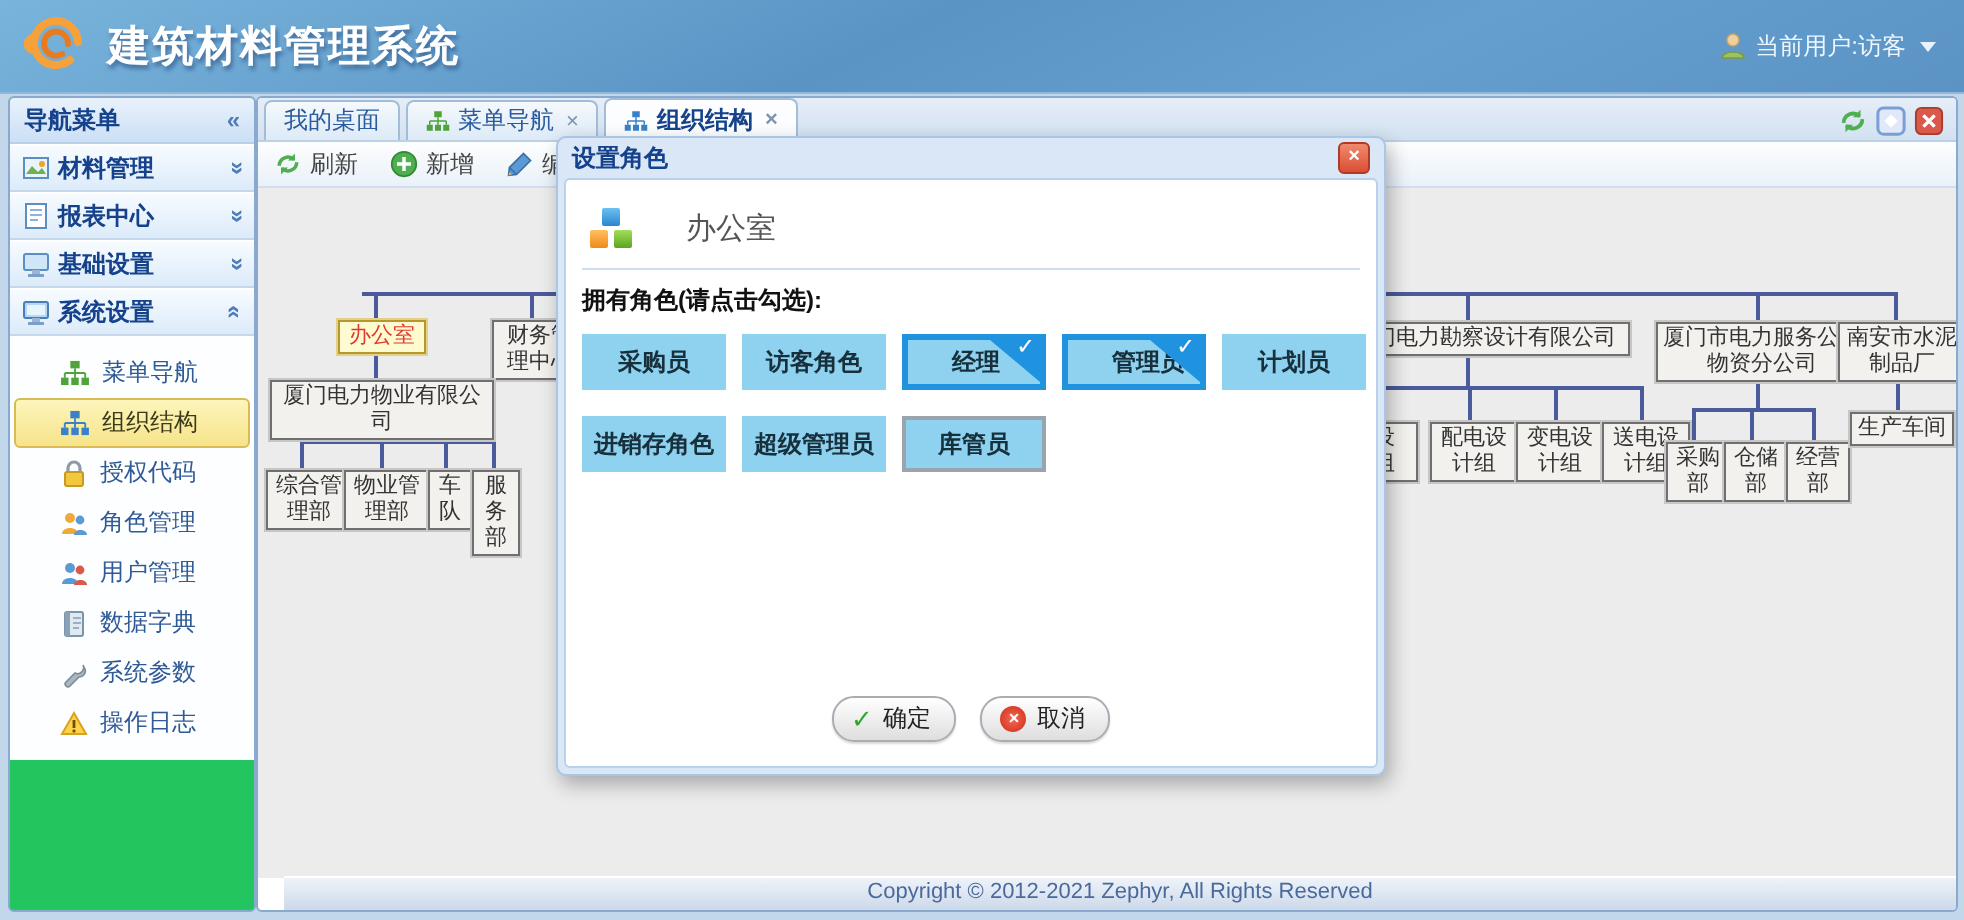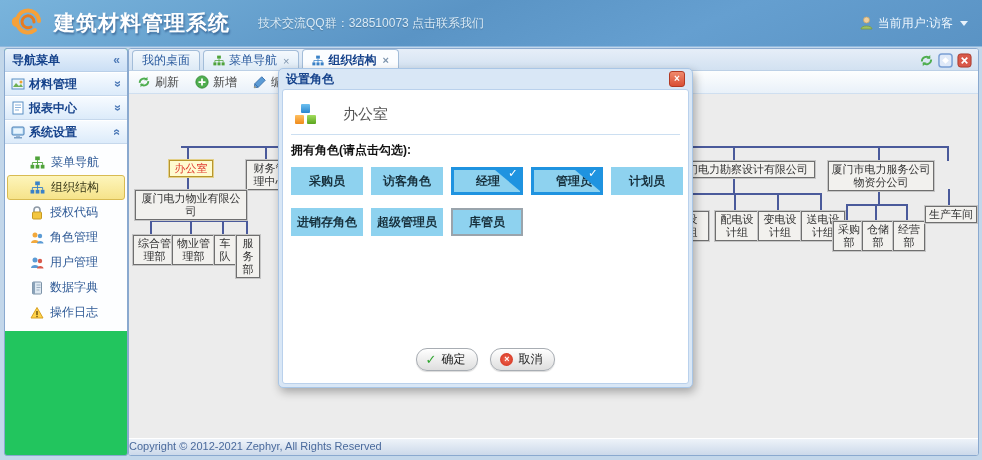--- a/index.html
+++ b/index.html
@@ -39,23 +39,23 @@
   .tab{height:19px;display:flex;align-items:center;gap:4px;padding:0 9px;font-size:12px;color:#2b5b9e;
     background:linear-gradient(#f4f9fd,#ddeaf6);border:1px solid #a3bdd9;border-bottom:none;
     border-radius:4px 4px 0 0;cursor:pointer;}
   .tab.active{background:#fbfdff;font-weight:bold;color:#15428b;height:20px;}
   .tab .x{color:#7d94ad;font-size:11px;margin-left:2px;}
   .tabctl{margin-left:auto;display:flex;align-items:center;gap:4px;margin-right:6px;margin-bottom:2px;}
   .toolbar{height:22px;background:linear-gradient(#fdfefe,#e9f1f9);border-bottom:1px solid #cfdff0;
     display:flex;align-items:center;gap:16px;padding-left:8px;font-size:12px;color:#444;}
   .tbtn{display:flex;align-items:center;gap:4px;cursor:pointer;}
   .content{position:absolute;left:0;top:45px;right:0;bottom:16px;background:#ececec;overflow:hidden;}
-  .pfoot{position:absolute;left:0;bottom:0;right:0;height:16px;
+  .pfoot{position:absolute;left:13px;bottom:0;right:0;height:16px;
     background:linear-gradient(#eef3f9,#ccd9ea);border-top:1px solid #fff;
-    font-size:11px;color:#4a6a9c;text-align:left;line-height:15px;}
+    font-size:11px;color:#4a6a9c;text-align:center;line-height:15px;}
   
   .hl,.vl{position:absolute;background:#4a5a9b;}
   .hl{height:2px;} .vl{width:2px;}
   .node{position:absolute;background:#f2f1ee;border:1px solid #6f6f6f;box-shadow:0 0 0 1px #c6c6c6;
     font-size:11px;line-height:13px;color:#333;text-align:center;padding:1px 2px;white-space:pre-line;cursor:pointer;}
   .node.hl-node{background:#fffbd0;border-color:#b8962e;color:#e03a2f;box-shadow:0 0 0 1px #e3d089;}
   
   .modal{position:absolute;left:278px;top:68px;width:415px;height:320px;z-index:40;
     background:#d9e7f6;border:1px solid #a9c6e6;border-radius:5px;box-shadow:2px 4px 10px rgba(0,0,0,.3);
     padding:0 3px 3px;box-sizing:border-box;}
@@ -96,21 +96,20 @@
 
 <div class="hdr">
   <span class="ic" style="margin-left:10px">
     <svg width="36" height="36" viewBox="0 0 36 36">
       <path d="M29 16a11 11 0 1 0-4 9" fill="none" stroke="#f6a13a" stroke-width="4" stroke-linecap="round"></path>
       <path d="M24 17a6 6 0 1 0-3 5" fill="none" stroke="#e87b1e" stroke-width="3" stroke-linecap="round"></path>
       <path d="M6 14c-3 1-3 6 1 6" fill="none" stroke="#f6a13a" stroke-width="4" stroke-linecap="round"></path>
     </svg>
   </span>
   <span class="hdr-title">建筑材料管理系统</span>
-  <span class="qq">技术交流QQ群：328510073 点击联系我们</span>
   <div class="hdr-right">
     <span class="hdr-chip">
       <span class="ic">
         <svg width="13" height="14" viewBox="0 0 13 14">
           <circle cx="6.5" cy="4" r="3" fill="#f0cf9e" stroke="#c7a468" stroke-width="0.8"></circle>
           <path d="M1 13c0-4 11-4 11 0z" fill="#9dc163" stroke="#7a9b43" stroke-width="0.8"></path>
         </svg>
       </span>
       <span>当前用户:访客</span>
       <span class="caret"></span>
@@ -136,20 +135,31 @@
     <span class="chev">«</span>
   </div>
   <div class="grp">
     <span class="ic">
       <svg width="14" height="14" viewBox="0 0 14 14">
           <rect x="2" y="1" width="10" height="12" fill="#fff" stroke="#5b8fc4"></rect>
           <path d="M4 4h6M4 6.5h6M4 9h4" stroke="#8cb3dc" stroke-width="1"></path>
         </svg>
     </span>
     <span>报表中心</span>
+    <span class="chev">«</span>
+  </div>
+  <div class="grp">
+    <span class="ic">
+      <svg width="14" height="14" viewBox="0 0 14 14">
+          <rect x="1" y="2" width="12" height="8" rx="1" fill="#cfe6f8" stroke="#5b8fc4"></rect>
+          <rect x="5" y="10" width="4" height="2" fill="#9ab6d4"></rect>
+          <rect x="3" y="12" width="8" height="1.5" fill="#7ba0c6"></rect>
+        </svg>
+    </span>
+    <span>基础设置</span>
     <span class="chev">«</span>
   </div>
   <div class="grp">
     <span class="ic">
       <svg width="14" height="14" viewBox="0 0 14 14">
           <rect x="1" y="2" width="12" height="8" rx="1" fill="#b5d9f2" stroke="#4a7fb6"></rect>
           <rect x="2.5" y="3.5" width="9" height="5" fill="#e8f4fd"></rect>
           <rect x="5" y="10" width="4" height="2" fill="#9ab6d4"></rect>
           <rect x="3" y="12" width="8" height="1.5" fill="#7ba0c6"></rect>
         </svg>
@@ -216,20 +226,28 @@
     </div>
     <div class="sb-it">
       <span class="ic">
         <svg width="14" height="14" viewBox="0 0 14 14">
             <rect x="2.5" y="1" width="9" height="12" rx="1" fill="#dfe9f2" stroke="#7d93a8"></rect>
             <rect x="2.5" y="1" width="2.5" height="12" fill="#8aa2b8"></rect>
             <path d="M6.5 4h4M6.5 6.5h4M6.5 9h3" stroke="#9cb0c2" stroke-width="1"></path>
           </svg>
       </span>
       <span>数据字典</span>
+    </div>
+    <div class="sb-it">
+      <span class="ic">
+        <svg width="14" height="14" viewBox="0 0 14 14">
+            <path d="M11.5 2.5a3 3 0 0 1-4 4l-4.5 4.5a1.4 1.4 0 0 0 2 2L9.5 8.5a3 3 0 0 0 3-4z" fill="#aab6c2" stroke="#7d8b99" stroke-width="0.8"></path>
+          </svg>
+      </span>
+      <span>系统参数</span>
     </div>
     <div class="sb-it">
       <span class="ic">
         <svg width="14" height="14" viewBox="0 0 14 14">
             <path d="M7 1.5L13 12H1z" fill="#ffd24a" stroke="#d8a122"></path>
             <rect x="6.3" y="5" width="1.4" height="4" fill="#6b4e0a"></rect>
             <rect x="6.3" y="9.8" width="1.4" height="1.4" fill="#6b4e0a"></rect>
           </svg>
       </span>
       <span>操作日志</span>
@@ -383,20 +401,22 @@
     <div class="node" style="left:672px;top:117px;width:38px">送电设
 计组</div>
     <div class="node" style="left:699px;top:67px;width:100px">厦门市电力服务公司
 物资分公司</div>
     <div class="node" style="left:704px;top:127px;width:26px">采购
 部</div>
     <div class="node" style="left:733px;top:127px;width:26px">仓储
 部</div>
     <div class="node" style="left:764px;top:127px;width:26px">经营
 部</div>
+    <div class="node" style="left:790px;top:67px;width:58px">南安市水泥
+制品厂</div>
     <div class="node" style="left:796px;top:112px;width:46px">生产车间</div>
   </div>
 
   <div class="pfoot">Copyright © 2012-2021 Zephyr, All Rights Reserved</div>
 </div>
 
 <div class="modal">
   <div class="m-title">
     <span>设置角色</span>
     <span class="m-close">×</span>

